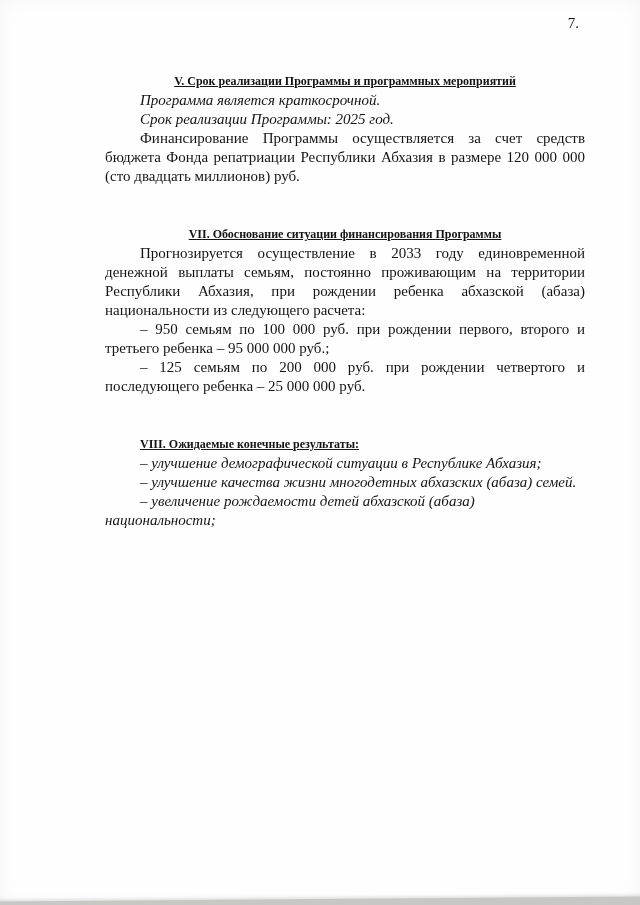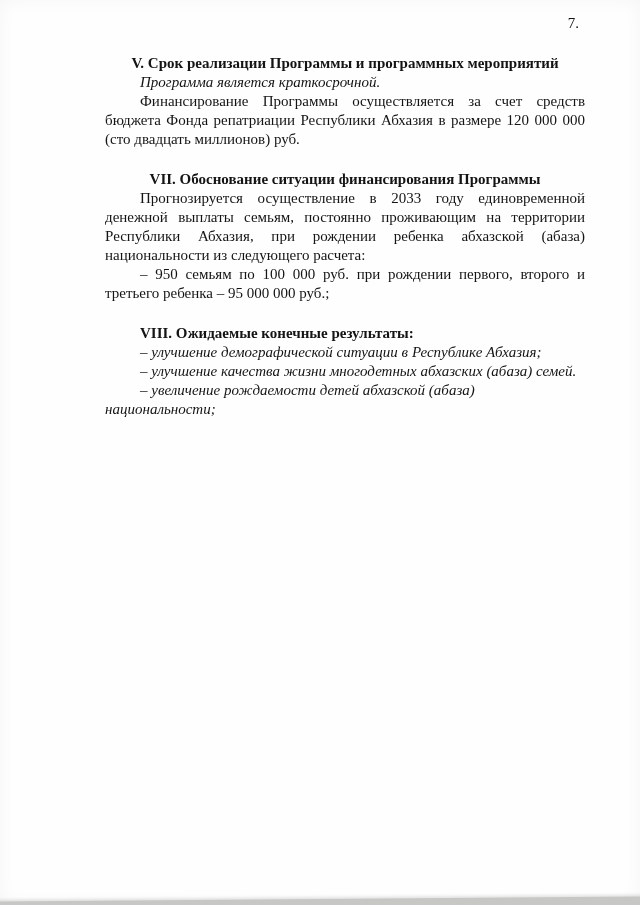--- a/index.html
+++ b/index.html
@@ -23,24 +23,25 @@
     box-sizing: border-box;
     box-shadow: inset 0 0 18px rgba(0,0,0,0.04);
   }
   .page-number {
     text-align: right;
     font-size: 15px;
     line-height: 19px;
     padding-right: 6px;
   }
   h2 {
-    font-size: 15px;
+    font-size: 12px;
     line-height: 20px;
     font-weight: bold;
-    margin: 20px 0 0 0;
+    margin: 38px 0 0 0;
+    text-decoration: underline;
   }
   .heading-centered { text-align: center; }
   .heading-justified {
     text-align: justify;
     text-indent: 35px;
   }
   .heading-indent { text-indent: 35px; }
   p.body {
     font-size: 15px;
     line-height: 19px;
@@ -68,30 +69,32 @@
 <body>
 
 <div class="page">
 
   <div class="page-number">7.</div>
 
   <h2 class="heading-centered">V. Срок реализации Программы и программных мероприятий</h2>
 
   <p class="body list after-heading">Программа является краткосрочной.</p>
 
+  <p class="body list">Срок реализации Программы: 2025 год.</p>
 
 
   <p class="body after-heading">Финансирование Программы осуществляется за счет средств бюджета Фонда репатриации Республики Абхазия в размере 120 000 000 (сто двадцать миллионов) руб.</p>
 
   <h2 class="heading-centered">VII. Обоснование ситуации финансирования Программы</h2>
 
   <p class="body after-heading">Прогнозируется осуществление в 2033 году единовременной денежной выплаты семьям, постоянно проживающим на территории Республики Абхазия, при рождении ребенка абхазской (абаза) национальности из следующего расчета:</p>
 
   <p class="body">– 950 семьям по 100 000 руб. при рождении первого, второго и третьего ребенка – 95 000 000 руб.;</p>
 
+  <p class="body">– 125 семьям по 200 000 руб. при рождении четвертого и последующего ребенка – 25 000 000 руб.</p>
 
   <h2 class="heading-indent">VIII. Ожидаемые конечные результаты:</h2>
 
   <p class="body list after-heading">– улучшение демографической ситуации в Республике Абхазия;</p>
 
   <p class="body list">– улучшение качества жизни многодетных абхазских (абаза) семей.</p>
 
   <p class="body list">– увеличение рождаемости детей абхазской (абаза) национальности;</p>
 
 </div>

